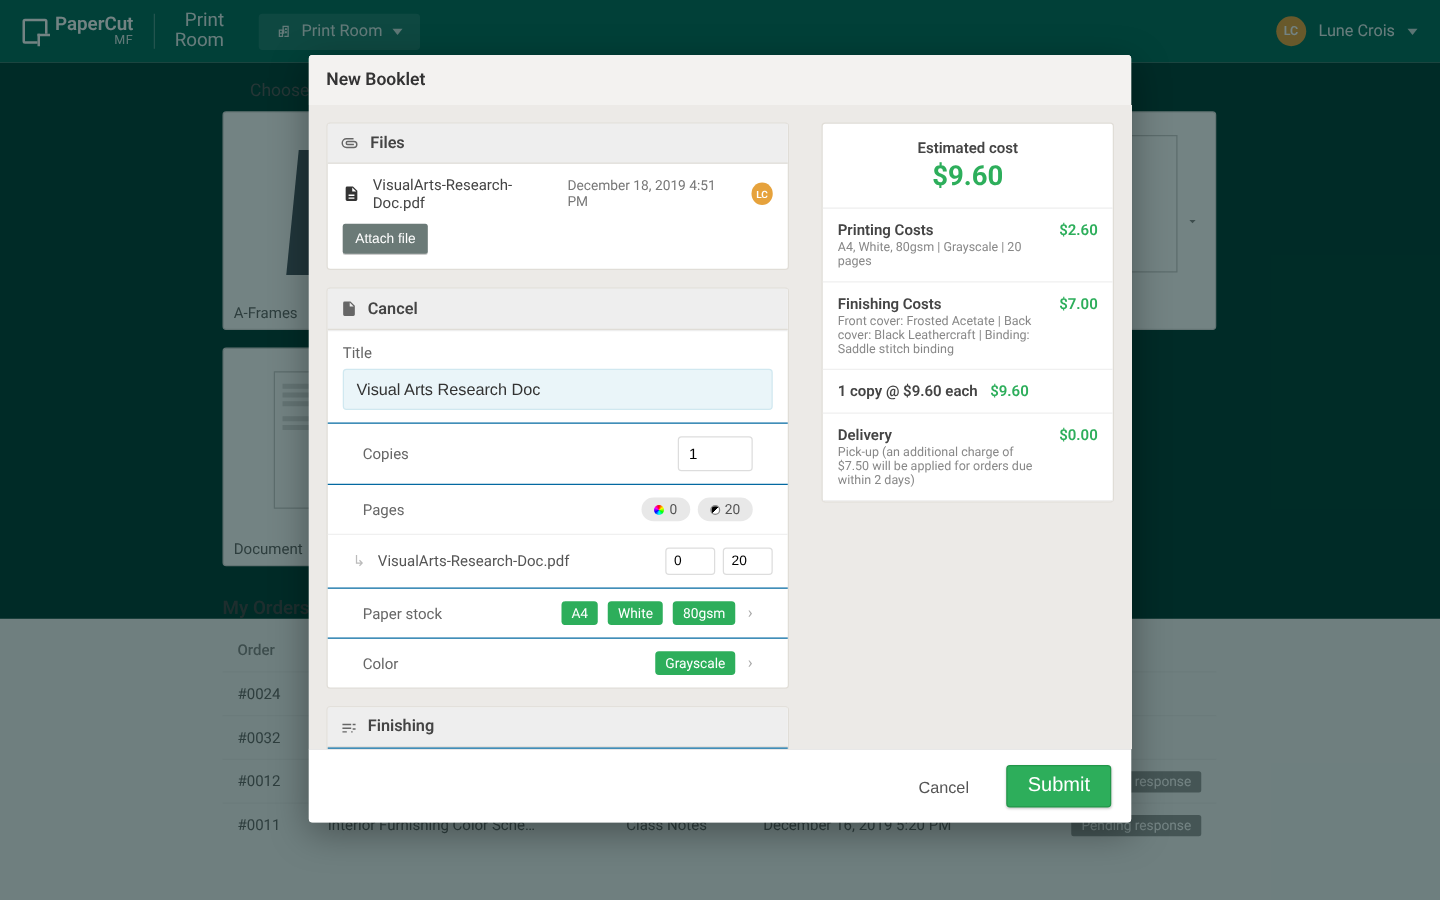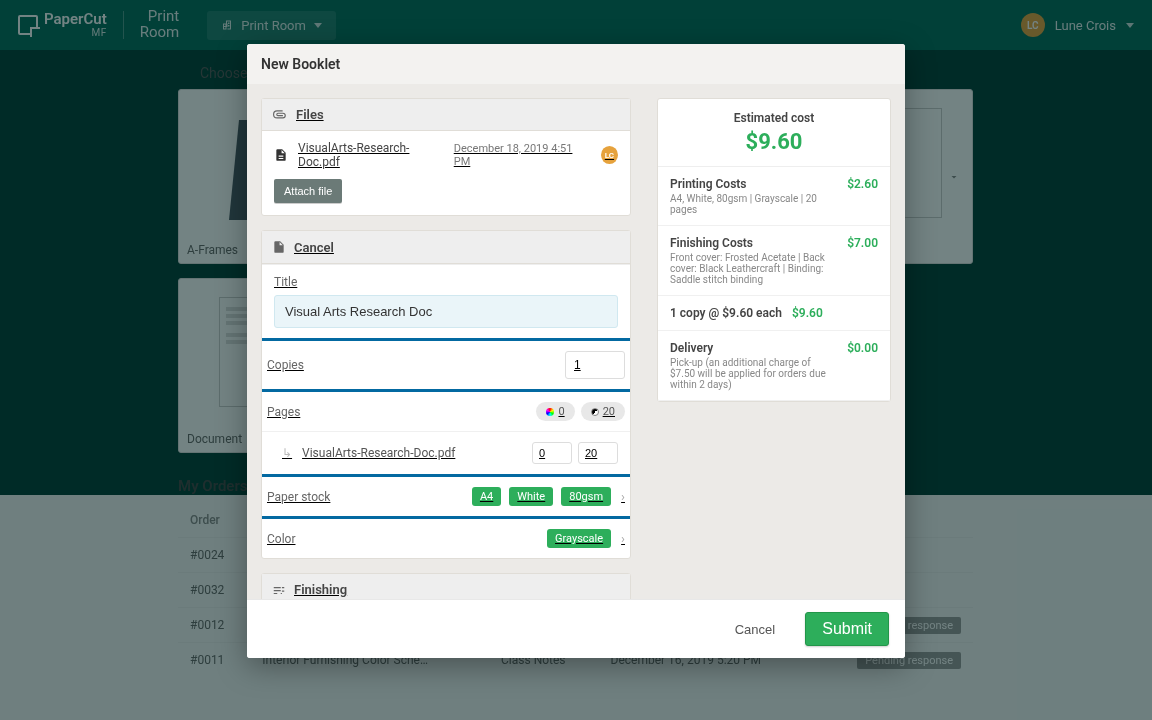--- a/index.html
+++ b/index.html
@@ -31,32 +31,32 @@
 .orders-table th { text-align:left; padding:10px 12px; color:#888; background:#f7f7f7; font-weight:500; }
 .orders-table td { padding:10px 12px; border-top:1px solid #eee; color:#666; }
 .badge-pending { background:#999; color:#fff; font-size:11px; padding:2px 8px; border-radius:2px; }
 .modal-overlay { position:absolute; inset:0; background:rgba(0,30,30,.55); display:flex; align-items:flex-start; justify-content:center; padding-top:44px; }
 .modal { width:658px; background:#fff; border-radius:3px; box-shadow:0 8px 30px rgba(0,0,0,.35); max-height:614px; display:flex; flex-direction:column; overflow:hidden; }
 .modal-head { padding:12px 14px; background:#f3f2f0; font-size:14px; font-weight:600; color:#333; }
 .modal-body { flex:1; overflow-y:auto; background:#eceae7; padding:14px; }
 .panel-wrap { display:flex; gap:26px; align-items:flex-start; }
 .left-col { width:370px; }
 .right-col { width:234px; }
-.section { background:#fff; border:1px solid #e0ddd7; border-radius:3px; margin-bottom:14px;text-decoration:underline; }
+.section { background:#fff; border:1px solid #e0ddd7; border-radius:3px; margin-bottom:14px; }
 .sec-head { background:#eee; padding:8px 10px; display:flex; align-items:center; gap:8px; font-size:13px; font-weight:600; color:#444; border-bottom:1px solid #e0ddd7; }
 .file-row { padding:10px 12px; display:flex; align-items:center; gap:10px; font-size:12px; color:#444; }
 .file-row .doc-ic { width:14px; height:16px; }
 .file-date { margin-left:auto; font-size:11px; color:#777; }
 .file-av { width:18px; height:18px; border-radius:50%; background:#e6a23c; color:#fff; font-size:8px; display:flex; align-items:center; justify-content:center; margin-left:6px; font-weight:600; }
 .attach-btn { margin:0 12px 12px; background:#6b7a77; color:#fff; font-size:11px; padding:6px 10px; border:none; border-radius:2px; cursor:pointer; box-shadow:0 1px 0 rgba(0,0,0,.2); }
 .field-row { padding:10px 12px; border-top:1px solid #eee; }
 .field-row:first-child { border-top:none; }
 .field-row .lbl { font-size:12px; color:#666; display:block; margin-bottom:6px; }
 .txt-input { width:100%; padding:8px 10px; border:1px solid #d0e8f0; background:#eaf5f9; border-radius:3px; font-size:13px; color:#333; }
-.row-flex { display:flex; justify-content:space-between; align-items:center; padding:10px 5px; border-top:3px solid #0369a1; }
+.row-flex { display:flex; justify-content:space-between; align-items:center; padding:10px 28px; border-top:1px solid #0369a1; }
 .row-flex .lbl { font-size:12px; color:#666; }
 .num-input { width:60px; padding:6px 8px; border:1px solid #ddd; border-radius:3px; font-size:12px; text-align:left; }
 .pill-ro { background:#e8e8e8; border-radius:12px; padding:3px 10px; font-size:11px; color:#555; display:inline-flex; align-items:center; gap:4px; }
 .pill-grn { background:#2dae5b; color:#fff; border-radius:3px; padding:3px 8px; font-size:11px; margin-left:4px; }
 .chev { color:#aaa; font-size:13px; margin-left:6px; }
 .subfile { display:flex; align-items:center; gap:10px; padding:10px 12px 10px 20px; font-size:12px; color:#555; border-top:1px solid #f0f0f0; }
 .subfile .arrow-in { color:#bbb; }
 .subfile .small-inputs { margin-left:auto; display:flex; gap:6px; }
 .subfile input { width:40px; padding:4px 6px; border:1px solid #ddd; border-radius:3px; font-size:11px; }
 .chips { display:flex; align-items:center; gap:4px; }

